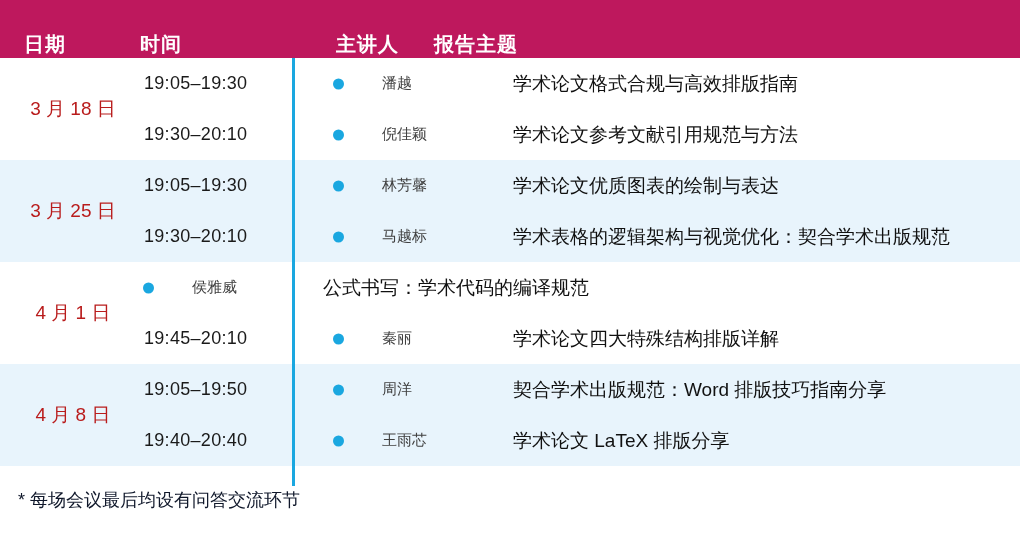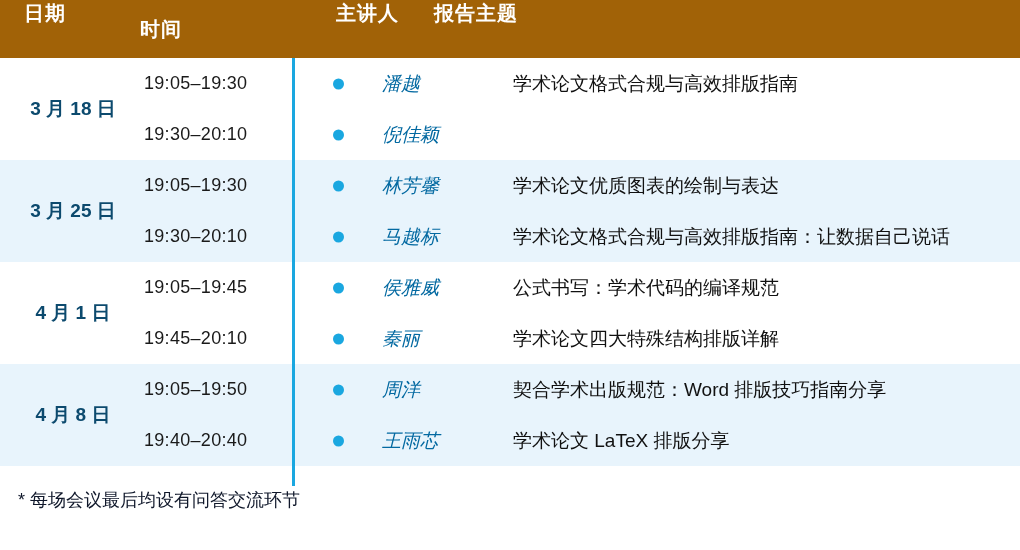--- a/index.html
+++ b/index.html
@@ -14,23 +14,23 @@
   .schedule {
     position: relative;
     width: 1020px;
     height: 550px;
     overflow: hidden;
   }
 
   
   .header-row {
     display: flex;
-    align-items: flex-start;
+    align-items: flex-end;
     height: 58px;
-    background: #a16207;
+    background: #be185d;
     color: #ffffff;
     font-size: 20px;
     font-weight: bold;
     letter-spacing: 1px;
   }
   .col-date   { width: 140px; padding-left: 24px; }
   .col-time   { width: 170px; padding-left: 0px; margin-top: 16px; }
   .col-dot    { width: 26px; }
   .col-speaker{ width: 98px; }
   .col-topic  { flex: 1; padding-right: 20px; }
@@ -43,23 +43,22 @@
   }
   .group.shaded { background: #e8f4fc; }
   .group.plain  { background: #ffffff; }
 
   .date-cell {
     width: 140px;
     display: flex;
     align-items: center;
     justify-content: center;
     font-size: 19px;
-    color: #0c4a6e;
+    color: #b91c1c;
     padding-left: 6px;
-    font-weight: bold;
   }
   .rows { flex: 1; }
   .row {
     display: flex;
     align-items: center;
     height: 51px;
     gap: 20px;
   }
   .time-cell {
     width: 170px;
@@ -79,24 +78,23 @@
     top: 50%;
     transform: translateY(-50%);
     width: 11px;
     height: 11px;
     border-radius: 50%;
     background: #1aa7e0;
     z-index: 2;
   }
   .speaker-cell {
     width: 98px;
-    font-size: 19px;
-    color: #0369a1;
+    font-size: 15px;
+    color: #404040;
     padding-left: 6px;
-    font-style: italic;
   }
   .topic-cell {
     flex: 1;
     font-size: 19px;
     color: #111111;
     padding-right: 16px;
     margin-left: 19px;
   }
 
   
@@ -142,20 +140,21 @@
           </div>
         <div class="speaker-cell">潘越</div>
         <div class="topic-cell">学术论文格式合规与高效排版指南</div>
       </div>
       <div class="row">
         <div class="time-cell">19:30–20:10</div>
         <div class="dot-cell">
             <span class="dot"></span>
           </div>
         <div class="speaker-cell">倪佳颖</div>
+        <div class="topic-cell">学术论文参考文献引用规范与方法</div>
       </div>
     </div>
   </div>
 
   <div class="group shaded">
     <div class="date-cell">3 月 25 日</div>
     <div class="rows">
       <div class="row">
         <div class="time-cell">19:05–19:30</div>
         <div class="dot-cell">
@@ -163,30 +162,29 @@
           </div>
         <div class="speaker-cell">林芳馨</div>
         <div class="topic-cell">学术论文优质图表的绘制与表达</div>
       </div>
       <div class="row">
         <div class="time-cell">19:30–20:10</div>
         <div class="dot-cell">
             <span class="dot"></span>
           </div>
         <div class="speaker-cell">马越标</div>
-        <div class="topic-cell">学术论文格式合规与高效排版指南：让数据自己说话</div>
+        <div class="topic-cell">学术表格的逻辑架构与视觉优化：契合学术出版规范</div>
       </div>
     </div>
   </div>
 
   <div class="group plain">
     <div class="date-cell">4 月 1 日</div>
     <div class="rows">
       <div class="row">
-        <div class="time-cell">19:05–19:45</div>
         <div class="dot-cell">
             <span class="dot"></span>
           </div>
         <div class="speaker-cell">侯雅威</div>
         <div class="topic-cell">公式书写：学术代码的编译规范</div>
       </div>
       <div class="row">
         <div class="time-cell">19:45–20:10</div>
         <div class="dot-cell">
             <span class="dot"></span>

